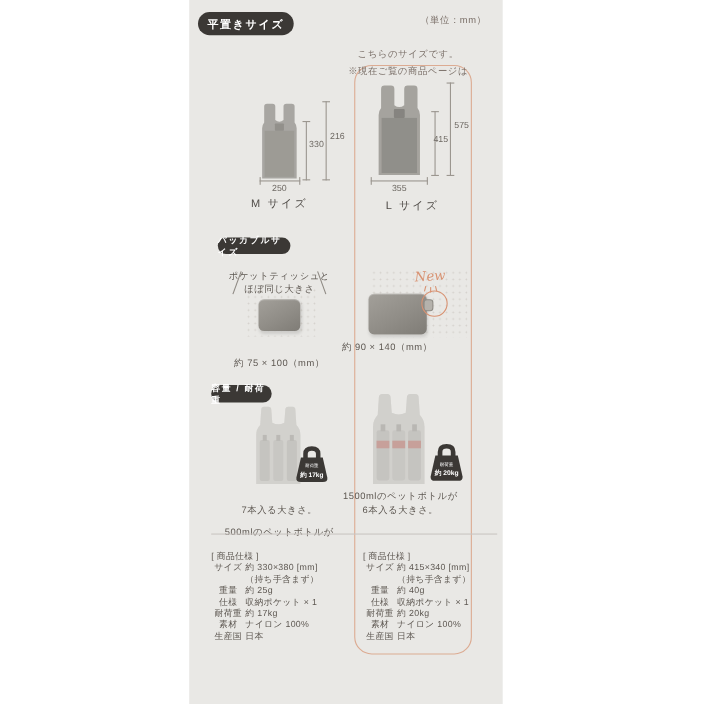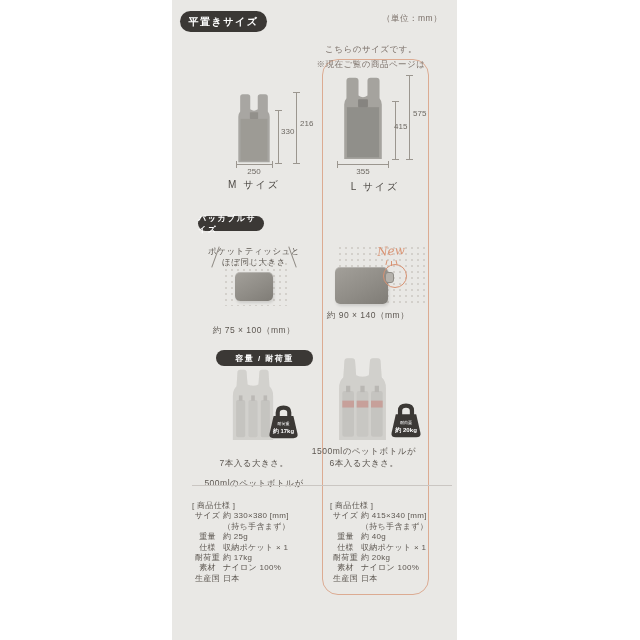--- a/index.html
+++ b/index.html
@@ -113,23 +113,23 @@
   <div class="abs small ctext" style="left:254px;top:310px;margin-top:15px;">約 75 × 100（mm）</div>
 
   <div class="abs dots" style="left:337px;top:245px;width:88px;height:62px;"></div>
   <div class="abs new-text ctext" style="left:391px;top:244px;transform:translateX(-50%) rotate(-4deg);">New</div>
   <div class="abs arrow-tick" style="left:386px;top:260px;transform:rotate(14deg);"></div>
   <div class="abs arrow-tick" style="left:391px;top:261px;"></div>
   <div class="abs arrow-tick" style="left:396px;top:260px;transform:rotate(-14deg);"></div>
   <div class="abs pouch" style="left:335px;top:267px;width:53px;height:37px;"></div>
   <div class="abs" style="left:385px;top:272px;width:7px;height:9px;border:1.5px solid #8f8c86;border-radius:3px;background:#b5b2ac;"></div>
   <div class="abs circle-hl" style="left:383px;top:264px;width:22px;height:22px;"></div>
-  <div class="abs small ctext" style="left:368px;top:310px;">約 90 × 140（mm）</div>
-
-  <div class="abs pill" style="left:192px;top:350px;width:97px;height:16px;font-size:8px;border-radius:8px;margin-left:24px;">
+  <div class="abs small ctext" style="left:352px;top:310px;">約 90 × 140（mm）</div>
+
+  <div class="abs pill" style="left:192px;top:350px;width:55px;height:16px;font-size:8px;border-radius:8px;">
     <span>容量 / 耐荷重</span>
   </div>
 
   <svg class="abs" style="left:230px;top:368px;" width="46" height="73" viewBox="0 0 100 160">
     <path d="M6,158 L6,60 Q6,48 14,40 L16,10 Q16,4 22,4 L30,4 Q36,4 36,10 L38,36 Q50,42 62,36 L64,10 Q64,4 70,4 L78,4 Q84,4 84,10 L86,40 Q94,48 94,60 L94,158 Z" fill="#cbc9c5"></path>
     <g opacity="0.55">
       <rect x="13" y="70" width="20" height="82" rx="4" fill="#a9a7a3"></rect>
         <rect x="19" y="60" width="8" height="12" fill="#8f8d89"></rect>
       <rect x="40" y="70" width="20" height="82" rx="4" fill="#b1afab"></rect>
         <rect x="46" y="60" width="8" height="12" fill="#8f8d89"></rect>

